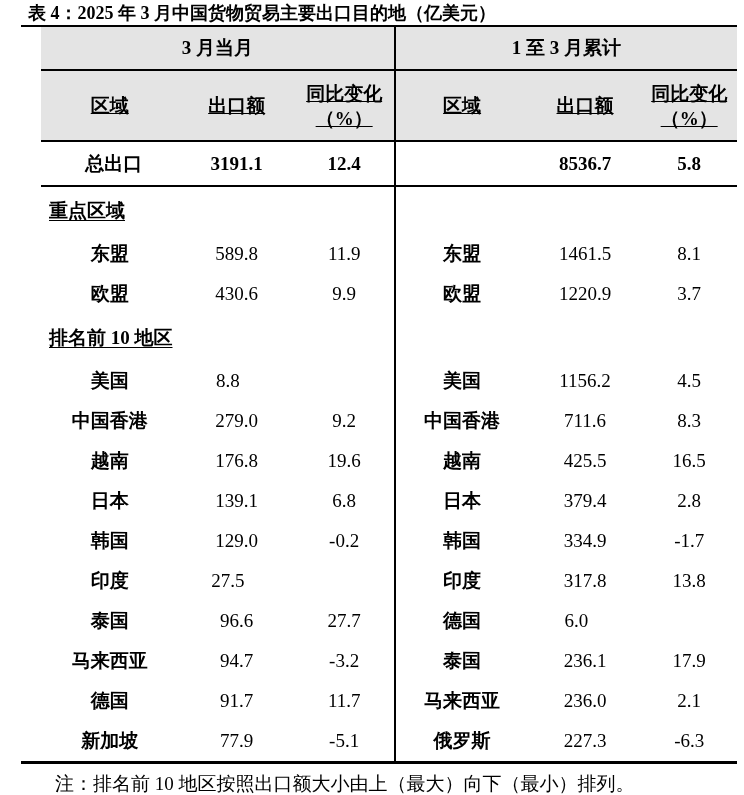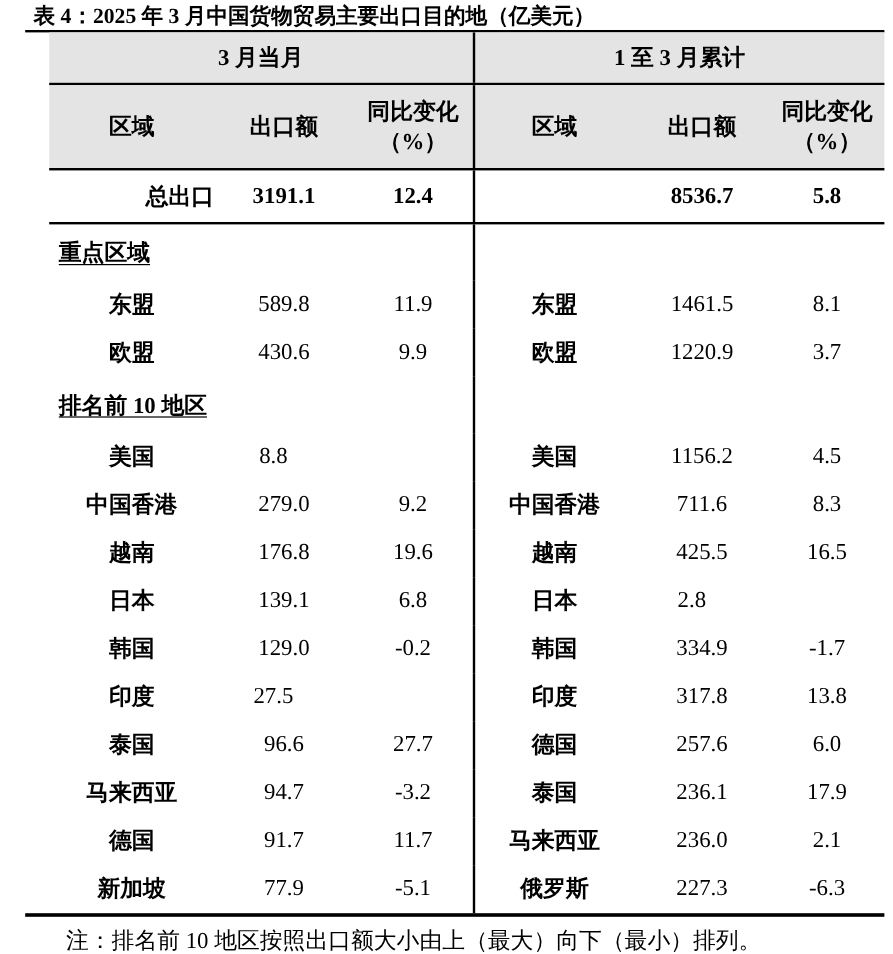--- a/index.html
+++ b/index.html
@@ -41,33 +41,34 @@
     justify-content: center;
     font-size: 19px;
     font-weight: 700;
   }
 
   
   .chrow {
     background: #e4e4e4;
     border-bottom: 2.5px solid #000;
     height: 69px;
+    text-decoration: underline;
   }
   .chrow .cell { font-weight: 700; }
   .pct-head { display: flex; flex-direction: column; align-items: center; justify-content: center; line-height: 25px; }
 
   .cell { font-size: 19px; text-align: center; box-sizing: border-box; }
   .cell.region { width: 39%; font-weight: 700; }
   .cell.value  { width: 33%; }
   .cell.pct    { width: 28%; }
 
   .row.data    { height: 40px; }
   .row.total   { height: 43px; border-bottom: 2px solid #000; }
   .row.total .cell { font-weight: 700; }
-  .row.total .cell.region { text-align: right; padding-left: 8px; }
+  .row.total .cell.region { text-align: center; padding-left: 8px; }
   .row.section { height: 47px; }
   .row.section .cell.region {
     width: 60%;
     text-align: left;
     padding-left: 8px;
     text-decoration: underline;
     text-underline-offset: 3px;
     white-space: nowrap;
   }
   .row.section .cell.value, .row.section .cell.pct { width: 20%; }
@@ -208,20 +209,21 @@
           </div>
         </div>
         <div class="halfrow row data">
           <div class="lhalf">
             <div class="cell region">日本</div>
             <div class="cell value">139.1</div>
             <div class="cell pct">6.8</div>
           </div>
           <div class="rhalf">
             <div class="cell region">日本</div>
+            <div class="cell value">379.4</div>
             <div class="cell pct">2.8</div>
           </div>
         </div>
         <div class="halfrow row data">
           <div class="lhalf">
             <div class="cell region">韩国</div>
             <div class="cell value">129.0</div>
             <div class="cell pct">-0.2</div>
           </div>
           <div class="rhalf">
@@ -242,21 +244,20 @@
           </div>
         </div>
         <div class="halfrow row data">
           <div class="lhalf">
             <div class="cell region">泰国</div>
             <div class="cell value">96.6</div>
             <div class="cell pct">27.7</div>
           </div>
           <div class="rhalf">
             <div class="cell region">德国</div>
-            <div class="cell value">257.6</div>
             <div class="cell pct">6.0</div>
           </div>
         </div>
         <div class="halfrow row data">
           <div class="lhalf">
             <div class="cell region">马来西亚</div>
             <div class="cell value">94.7</div>
             <div class="cell pct">-3.2</div>
           </div>
           <div class="rhalf">

